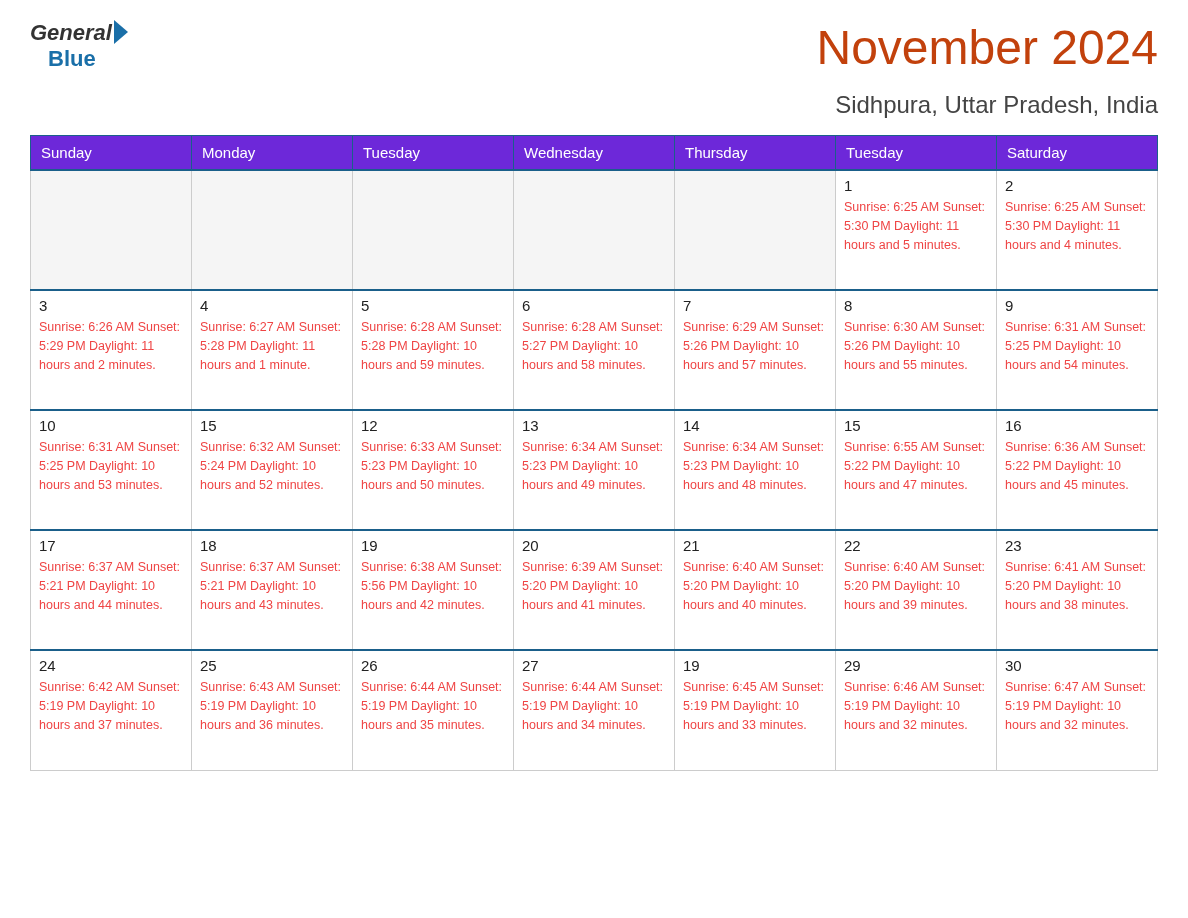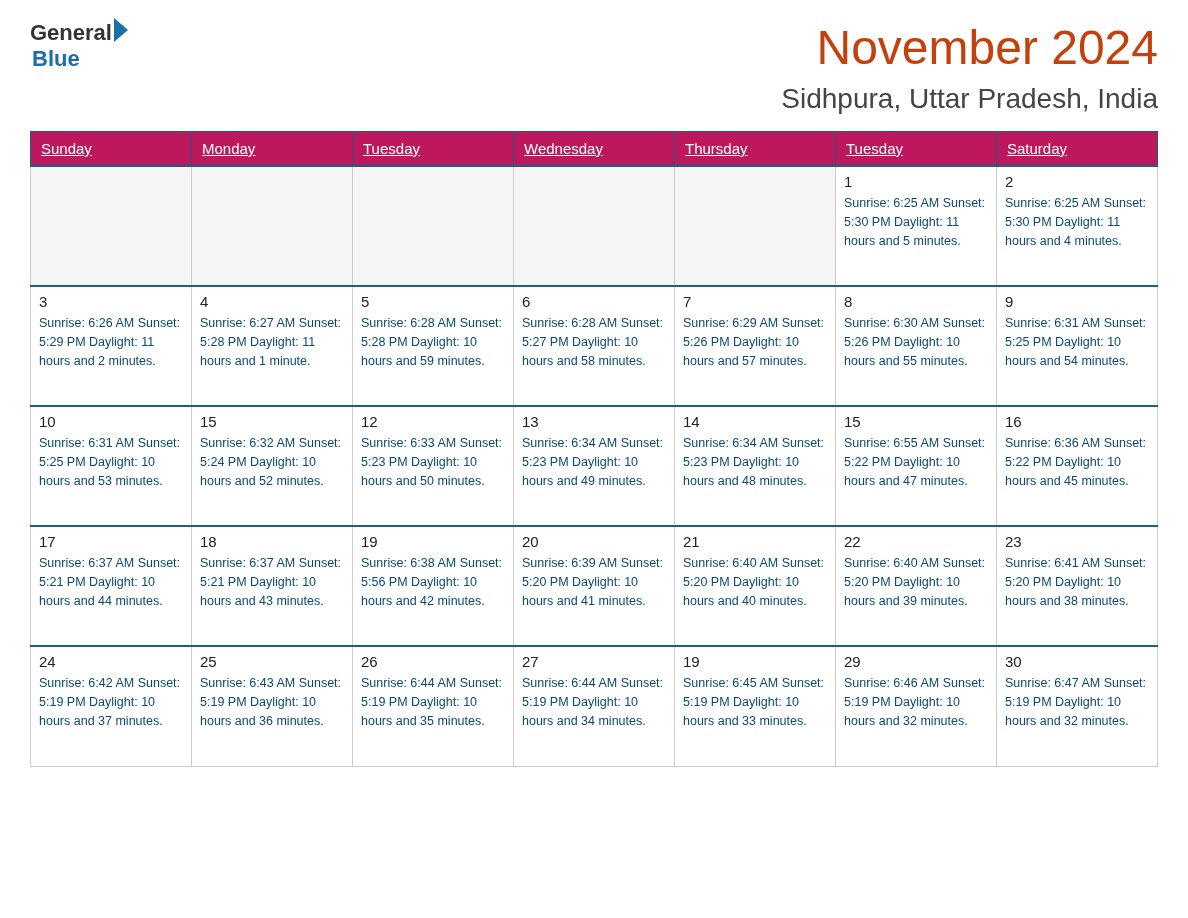--- a/index.html
+++ b/index.html
@@ -28,57 +28,57 @@
       border-left: 14px solid #1a6fa8;
       border-top: 12px solid transparent;
       border-bottom: 12px solid transparent;
       margin-left: 2px;
       margin-top: -2px;
     }
     .logo-blue {
       font-size: 22px;
       font-weight: bold;
       color: #1a6fa8;
-      margin-left: 2px;
+      margin-left: 18px;
     }
     .logo-wrapper {
       display: flex;
       flex-direction: column;
     }
     .logo-line1 {
       display: flex;
-      align-items: flex-start;
+      align-items: center;
+      font-style: italic;
     }
     .title-area {
       text-align: right;
     }
     .month-title {
       font-size: 48px;
       font-weight: normal;
       color: #c2410c;
     }
     .location {
-      font-size: 28px;
+      font-size: 24px;
       color: #444;
-      margin-top: 8px;
+      margin-top: 16px;
     }
     .calendar-table {
       width: 100%;
       border-collapse: collapse;
       table-layout: fixed;
     }
     .calendar-table th {
-      background-color: #be185d;
+      background-color: #6d28d9;
       color: #fff;
       font-size: 15px;
       font-weight: normal;
       padding: 8px 10px;
       text-align: left;
       border: 1px solid #1a5f8a;
-      text-decoration: underline;
     }
     .calendar-table td {
       border: 1px solid #ccc;
       border-top: 2px solid #1a5f8a;
       vertical-align: top;
       padding: 6px 8px;
       height: 120px;
       font-size: 13px;
       color: #222;
       background: #fff;
@@ -87,21 +87,21 @@
       background: #f5f5f5;
     }
     .day-number {
       font-size: 15px;
       font-weight: normal;
       color: #222;
       margin-bottom: 4px;
     }
     .day-info {
       font-size: 12.5px;
-      color: #0c4a6e;
+      color: #ef4444;
       line-height: 1.5;
     }
   </style>
 </head>
 <body>
 
 <div class="header-area">
   <div class="logo-wrapper">
     <div class="logo-line1">
       <span class="logo-text-general">General</span>

